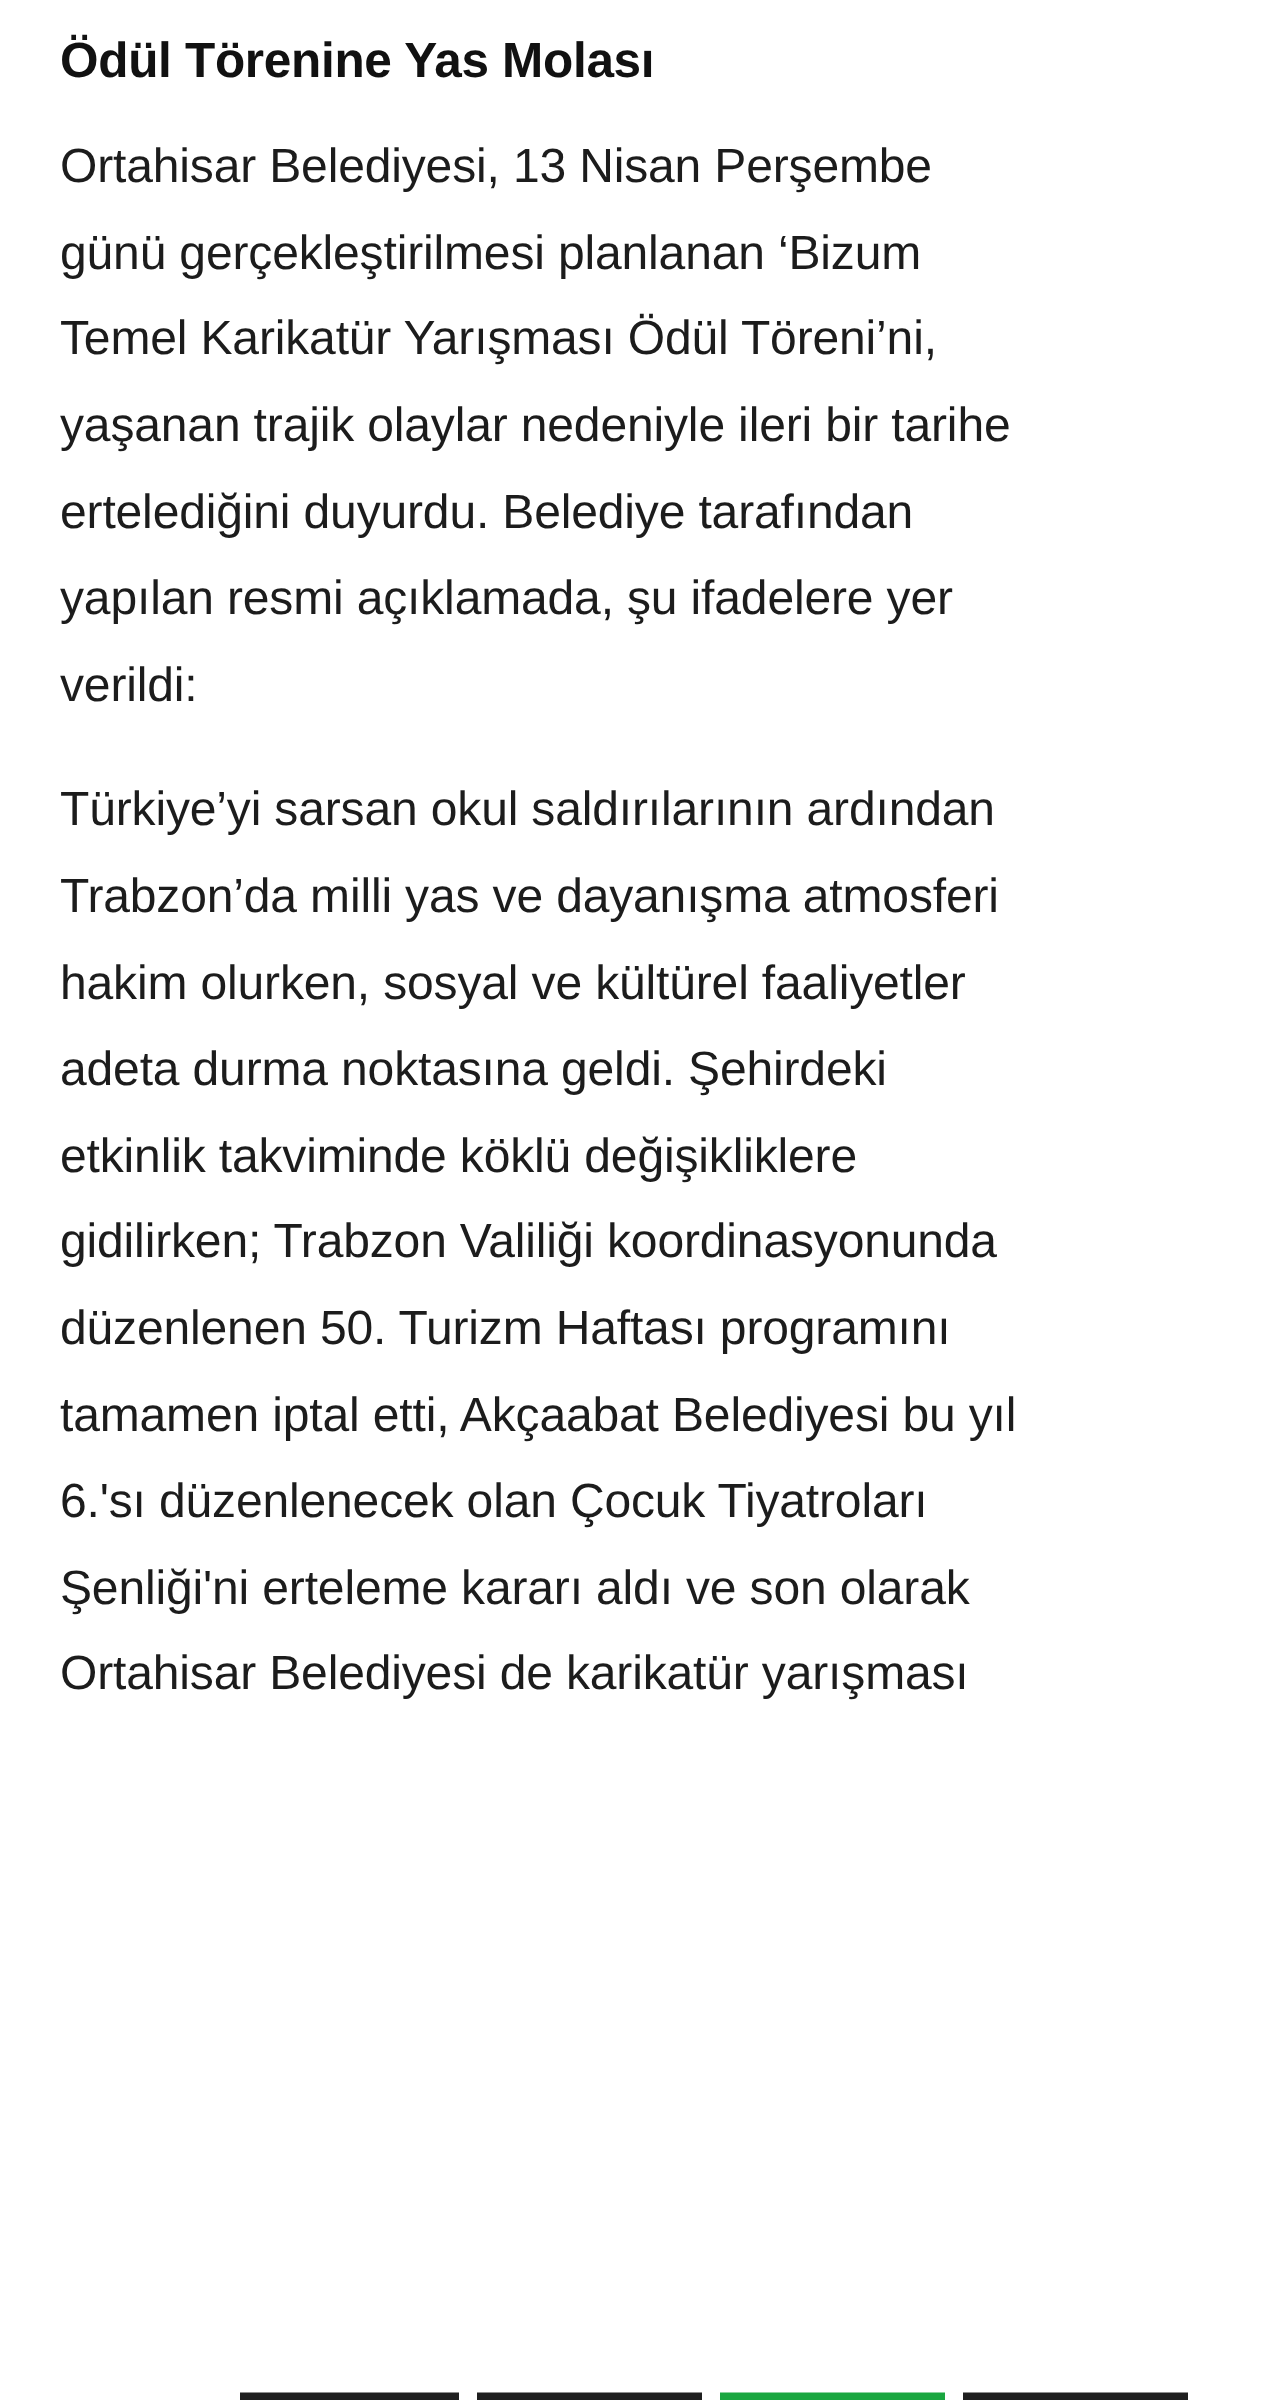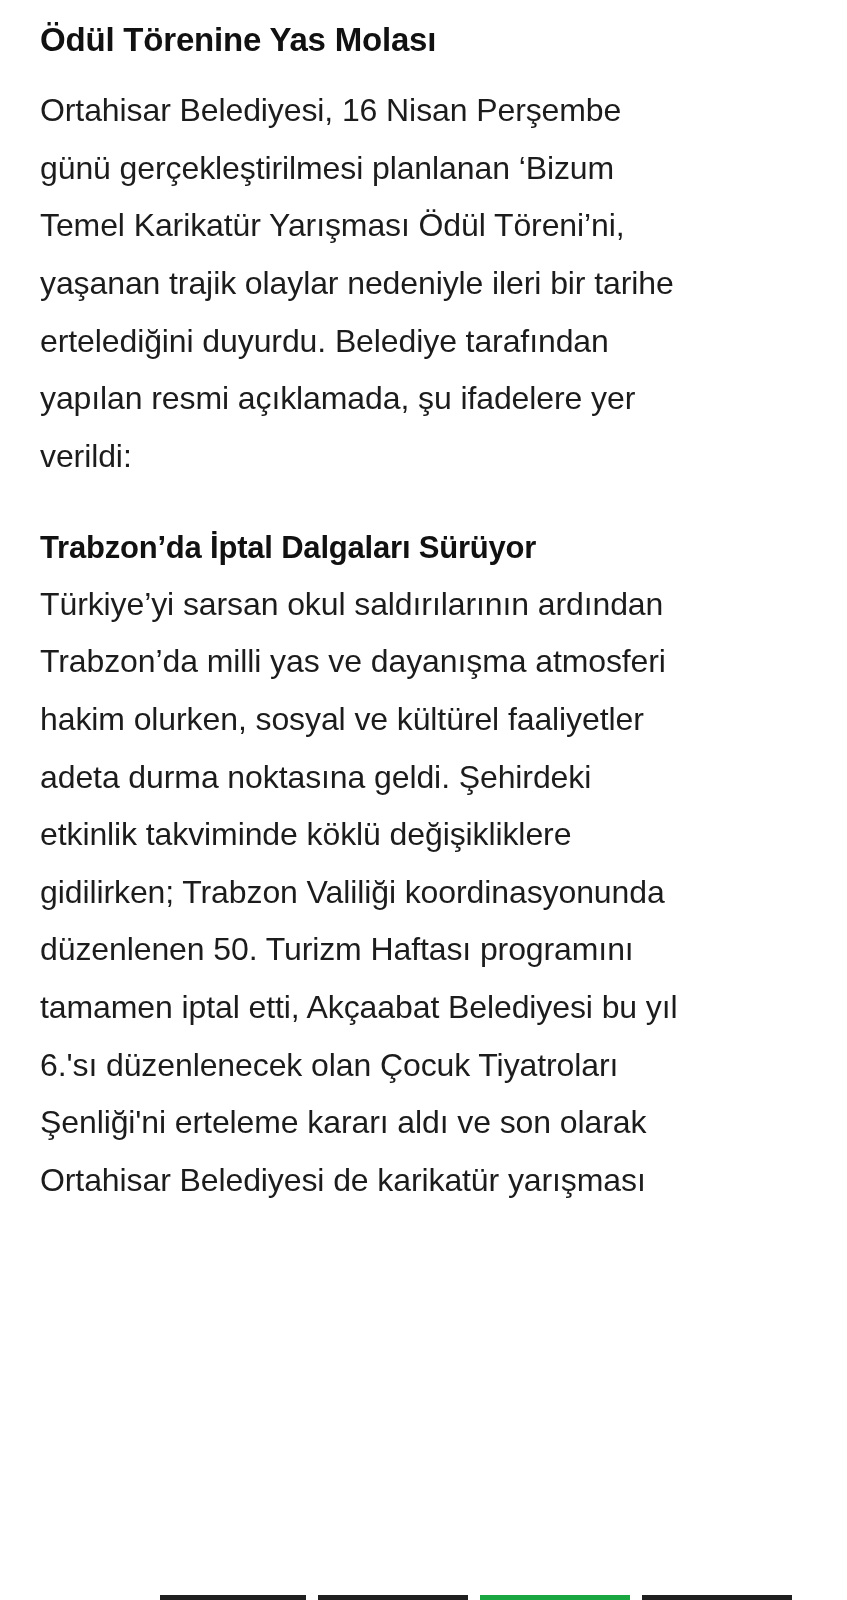--- a/index.html
+++ b/index.html
@@ -76,24 +76,23 @@
     height: 5px;
   }
 </style>
 </head>
 <body>
 
 <div class="page">
 
   <h2 class="article-heading">Ödül Törenine Yas Molası</h2>
 
-  <p class="body-text">Ortahisar Belediyesi, 16 Nisan Perşembe günü gerçekleştirilmesi planlanan ‘Bizum Temel Karikatür Yarışması Ödül Töreni’ni, yaşanan trajik olaylar nedeniyle ileri bir tarihe ertelediğini duyurdu. Belediye tarafından yapılan resmi açıklamada, şu ifadelere yer verildi:</p>
+  <p class="body-text">Ortahisar Belediyesi, 13 Nisan Perşembe günü gerçekleştirilmesi planlanan ‘Bizum Temel Karikatür Yarışması Ödül Töreni’ni, yaşanan trajik olaylar nedeniyle ileri bir tarihe ertelediğini duyurdu. Belediye tarafından yapılan resmi açıklamada, şu ifadelere yer verildi:</p>
 
 
-  <h2 class="section-heading">Trabzon’da İptal Dalgaları Sürüyor</h2>
 
   <p class="section-body">Türkiye’yi sarsan okul saldırılarının ardından Trabzon’da milli yas ve dayanışma atmosferi hakim olurken, sosyal ve kültürel faaliyetler adeta durma noktasına geldi. Şehirdeki etkinlik takviminde köklü değişikliklere gidilirken; Trabzon Valiliği koordinasyonunda düzenlenen 50. Turizm Haftası programını tamamen iptal etti, Akçaabat Belediyesi bu yıl 6.'sı düzenlenecek olan Çocuk Tiyatroları Şenliği'ni erteleme kararı aldı ve son olarak Ortahisar Belediyesi de karikatür yarışması</p>
 
   <div class="bottom-bar" style="position: absolute;">
       <div class="bar-seg" style="position: absolute; bottom: 0px; left: 160px; width: 146px; background: rgb(31, 31, 31);"></div>
       <div class="bar-seg" style="position: absolute; bottom: 0px; left: 318px; width: 150px; background: rgb(31, 31, 31);"></div>
       <div class="bar-seg" style="position: absolute; bottom: 0px; left: 480px; width: 150px; background: rgb(26, 166, 64);"></div>
       <div class="bar-seg" style="position: absolute; bottom: 0px; left: 642px; width: 150px; background: rgb(31, 31, 31);"></div>
     </div>
 </div>

